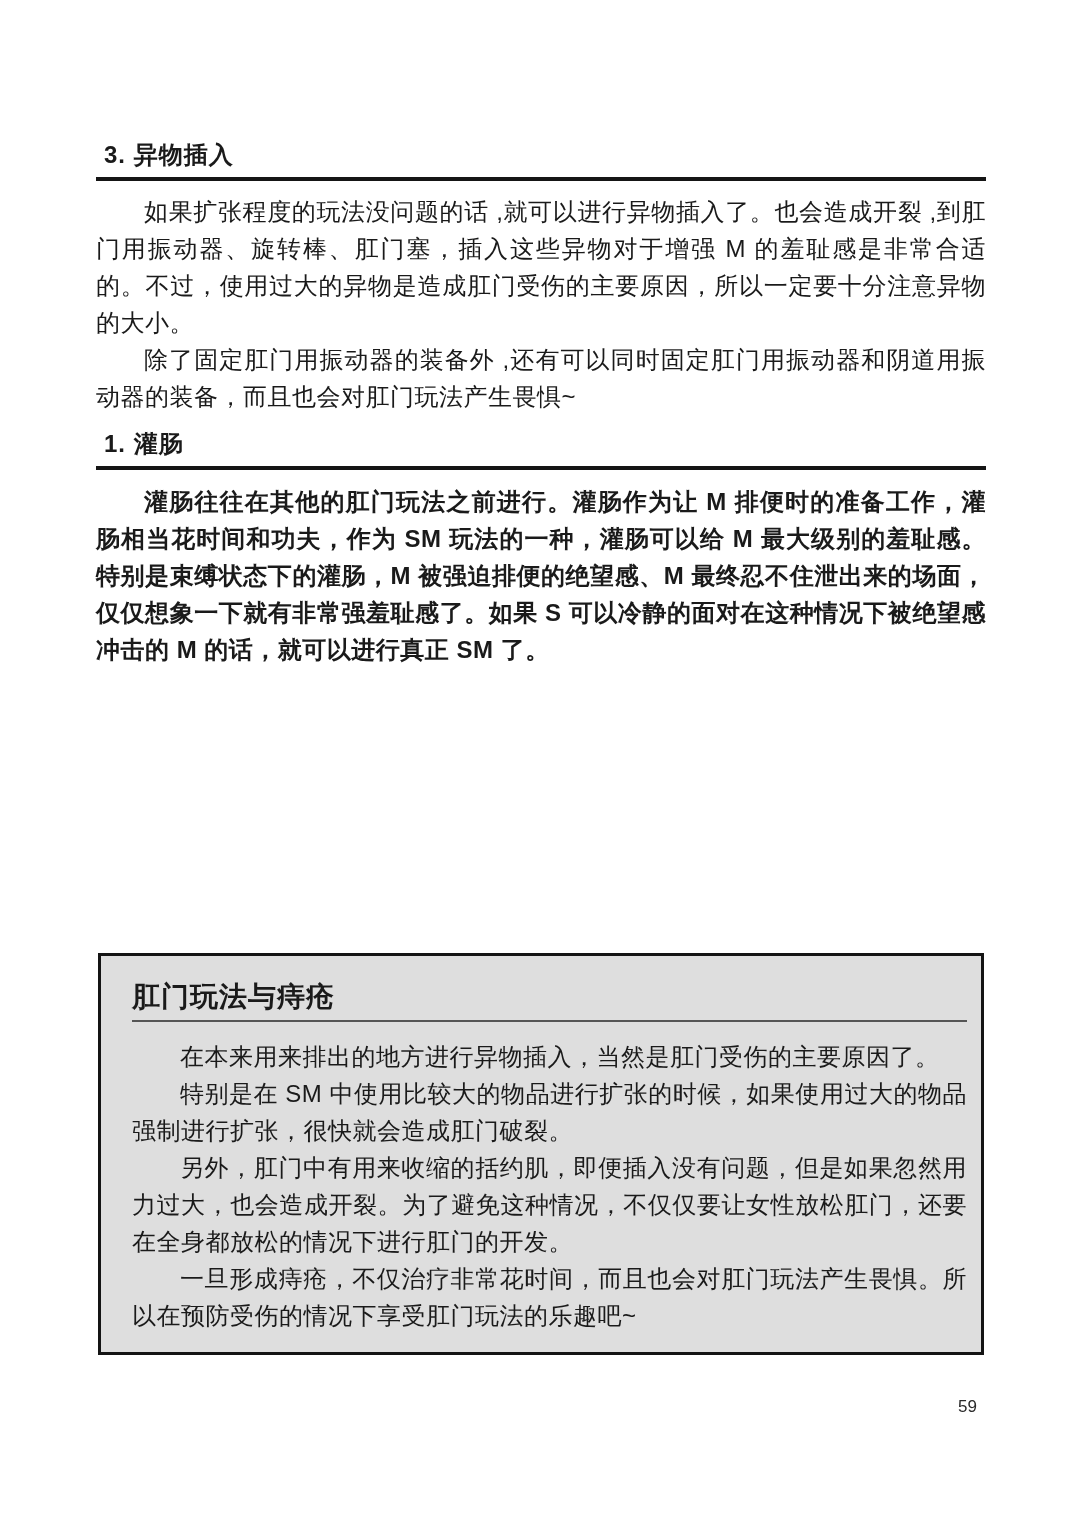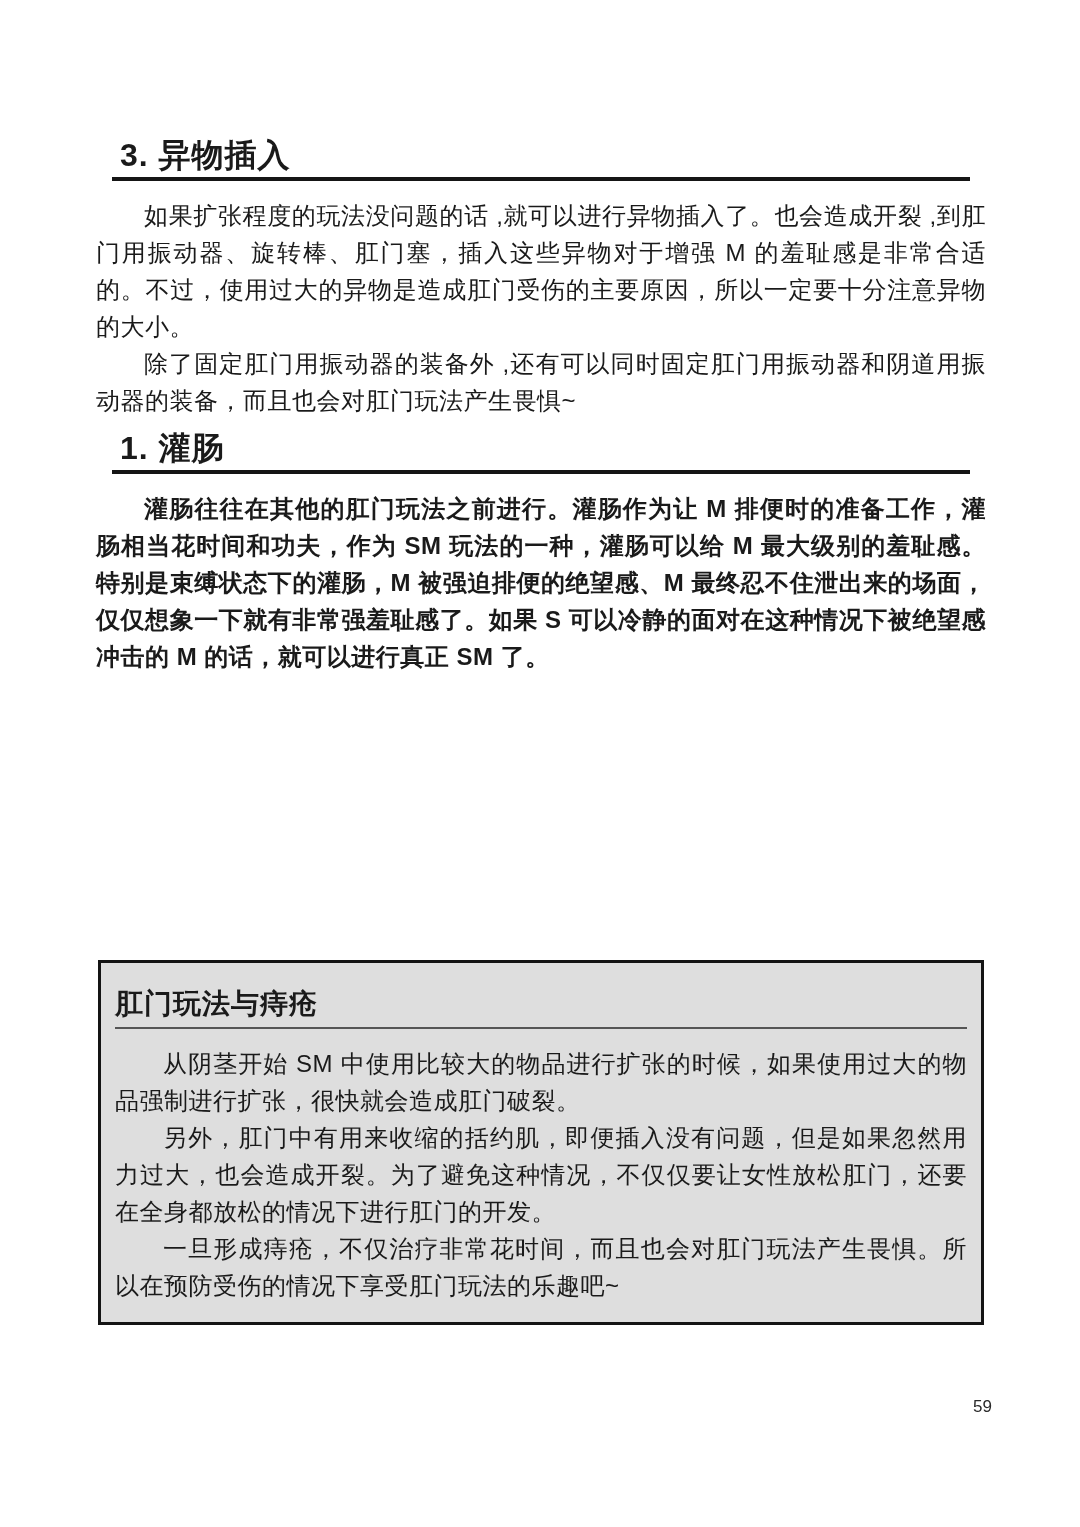--- a/index.html
+++ b/index.html
@@ -16,22 +16,22 @@
     font-family: "Liberation Sans", sans-serif;
     color: var(--text, #1a1a1a);
   }
   .content {
     position: absolute;
     left: 96px;
     top: 0;
     width: 890px;
   }
   .section-heading {
-    margin: 16px;
-    font-size: 32px;
+    margin: 0;
+    font-size: 24px;
     line-height: 38px;
     font-weight: 700;
     letter-spacing: 1px;
     padding: 0 0 3px 8px;
     border-bottom: 4px solid var(--rule, #151515);
   }
   .mt-s3 { margin-top: 136px; }
   .mt-s4 { margin-top: 10px; }
   .para {
     margin: 0;
@@ -44,36 +44,36 @@
   }
   .para-first   { margin-top: 12px; }
   .para-follow  { margin-top: 5px; }
   .para-s4      { margin-top: 13px; font-weight: bold; }
   .callout {
     box-sizing: border-box;
     width: 886px;
     margin: 285px 0 0 2px;
     border: 3px solid var(--callout_border, #141414);
     background: var(--callout_bg, #dedede);
-    padding: 24px 14px 18px 14px;
+    padding: 24px 14px 18px 31px;
   }
   .callout-title {
     margin: 0 0 16px 0;
     font-size: 28px;
     line-height: 34px;
     font-weight: 700;
     letter-spacing: 1px;
     padding-bottom: 6px;
     border-bottom: 2px solid var(--callout_rule, #555555);
   }
   .callout .para { margin-top: 0; }
   .page-number {
     position: absolute;
     top: 1397px;
-    right: 88px;
+    right: 103px;
     font-size: 17px;
     line-height: 20px;
     color: #2a2a2a;
   }
 </style>
 </head>
 <body>
 
 <div class="page" style="--text: #1a1a1a; --rule: #151515; --callout_bg: #dedede; --callout_border: #141414; --callout_rule: #555555;">
   <div class="content">
@@ -84,21 +84,22 @@
       <p class="para">除了固定肛门用振动器的装备外 ,还有可以同时固定肛门用振动器和阴道用振动器的装备，而且也会对肛门玩法产生畏惧~</p>
     </section>
 
     <section>
       <h2 class="section-heading mt-s4">1. 灌肠</h2>
       <p class="para para-s4">灌肠往往在其他的肛门玩法之前进行。灌肠作为让 M 排便时的准备工作，灌肠相当花时间和功夫，作为 SM 玩法的一种，灌肠可以给 M 最大级别的羞耻感。特别是束缚状态下的灌肠，M 被强迫排便的绝望感、M 最终忍不住泄出来的场面，仅仅想象一下就有非常强羞耻感了。如果 S 可以冷静的面对在这种情况下被绝望感冲击的 M 的话，就可以进行真正 SM 了。</p>
     </section>
 
     <aside class="callout">
       <h3 class="callout-title">肛门玩法与痔疮</h3>
-      <p class="para">从阴茎开始 SM 中使用比较大的物品进行扩张的时候，如果使用过大的物品强制进行扩张，很快就会造成肛门破裂。</p>
+      <p class="para">在本来用来排出的地方进行异物插入，当然是肛门受伤的主要原因了。</p>
+      <p class="para">特别是在 SM 中使用比较大的物品进行扩张的时候，如果使用过大的物品强制进行扩张，很快就会造成肛门破裂。</p>
       <p class="para">另外，肛门中有用来收缩的括约肌，即便插入没有问题，但是如果忽然用力过大，也会造成开裂。为了避免这种情况，不仅仅要让女性放松肛门，还要在全身都放松的情况下进行肛门的开发。</p>
       <p class="para">一旦形成痔疮，不仅治疗非常花时间，而且也会对肛门玩法产生畏惧。所以在预防受伤的情况下享受肛门玩法的乐趣吧~</p>
     </aside>
 
   </div>
 
   <div class="page-number">59</div>
 </div>
 
 </body></html>

